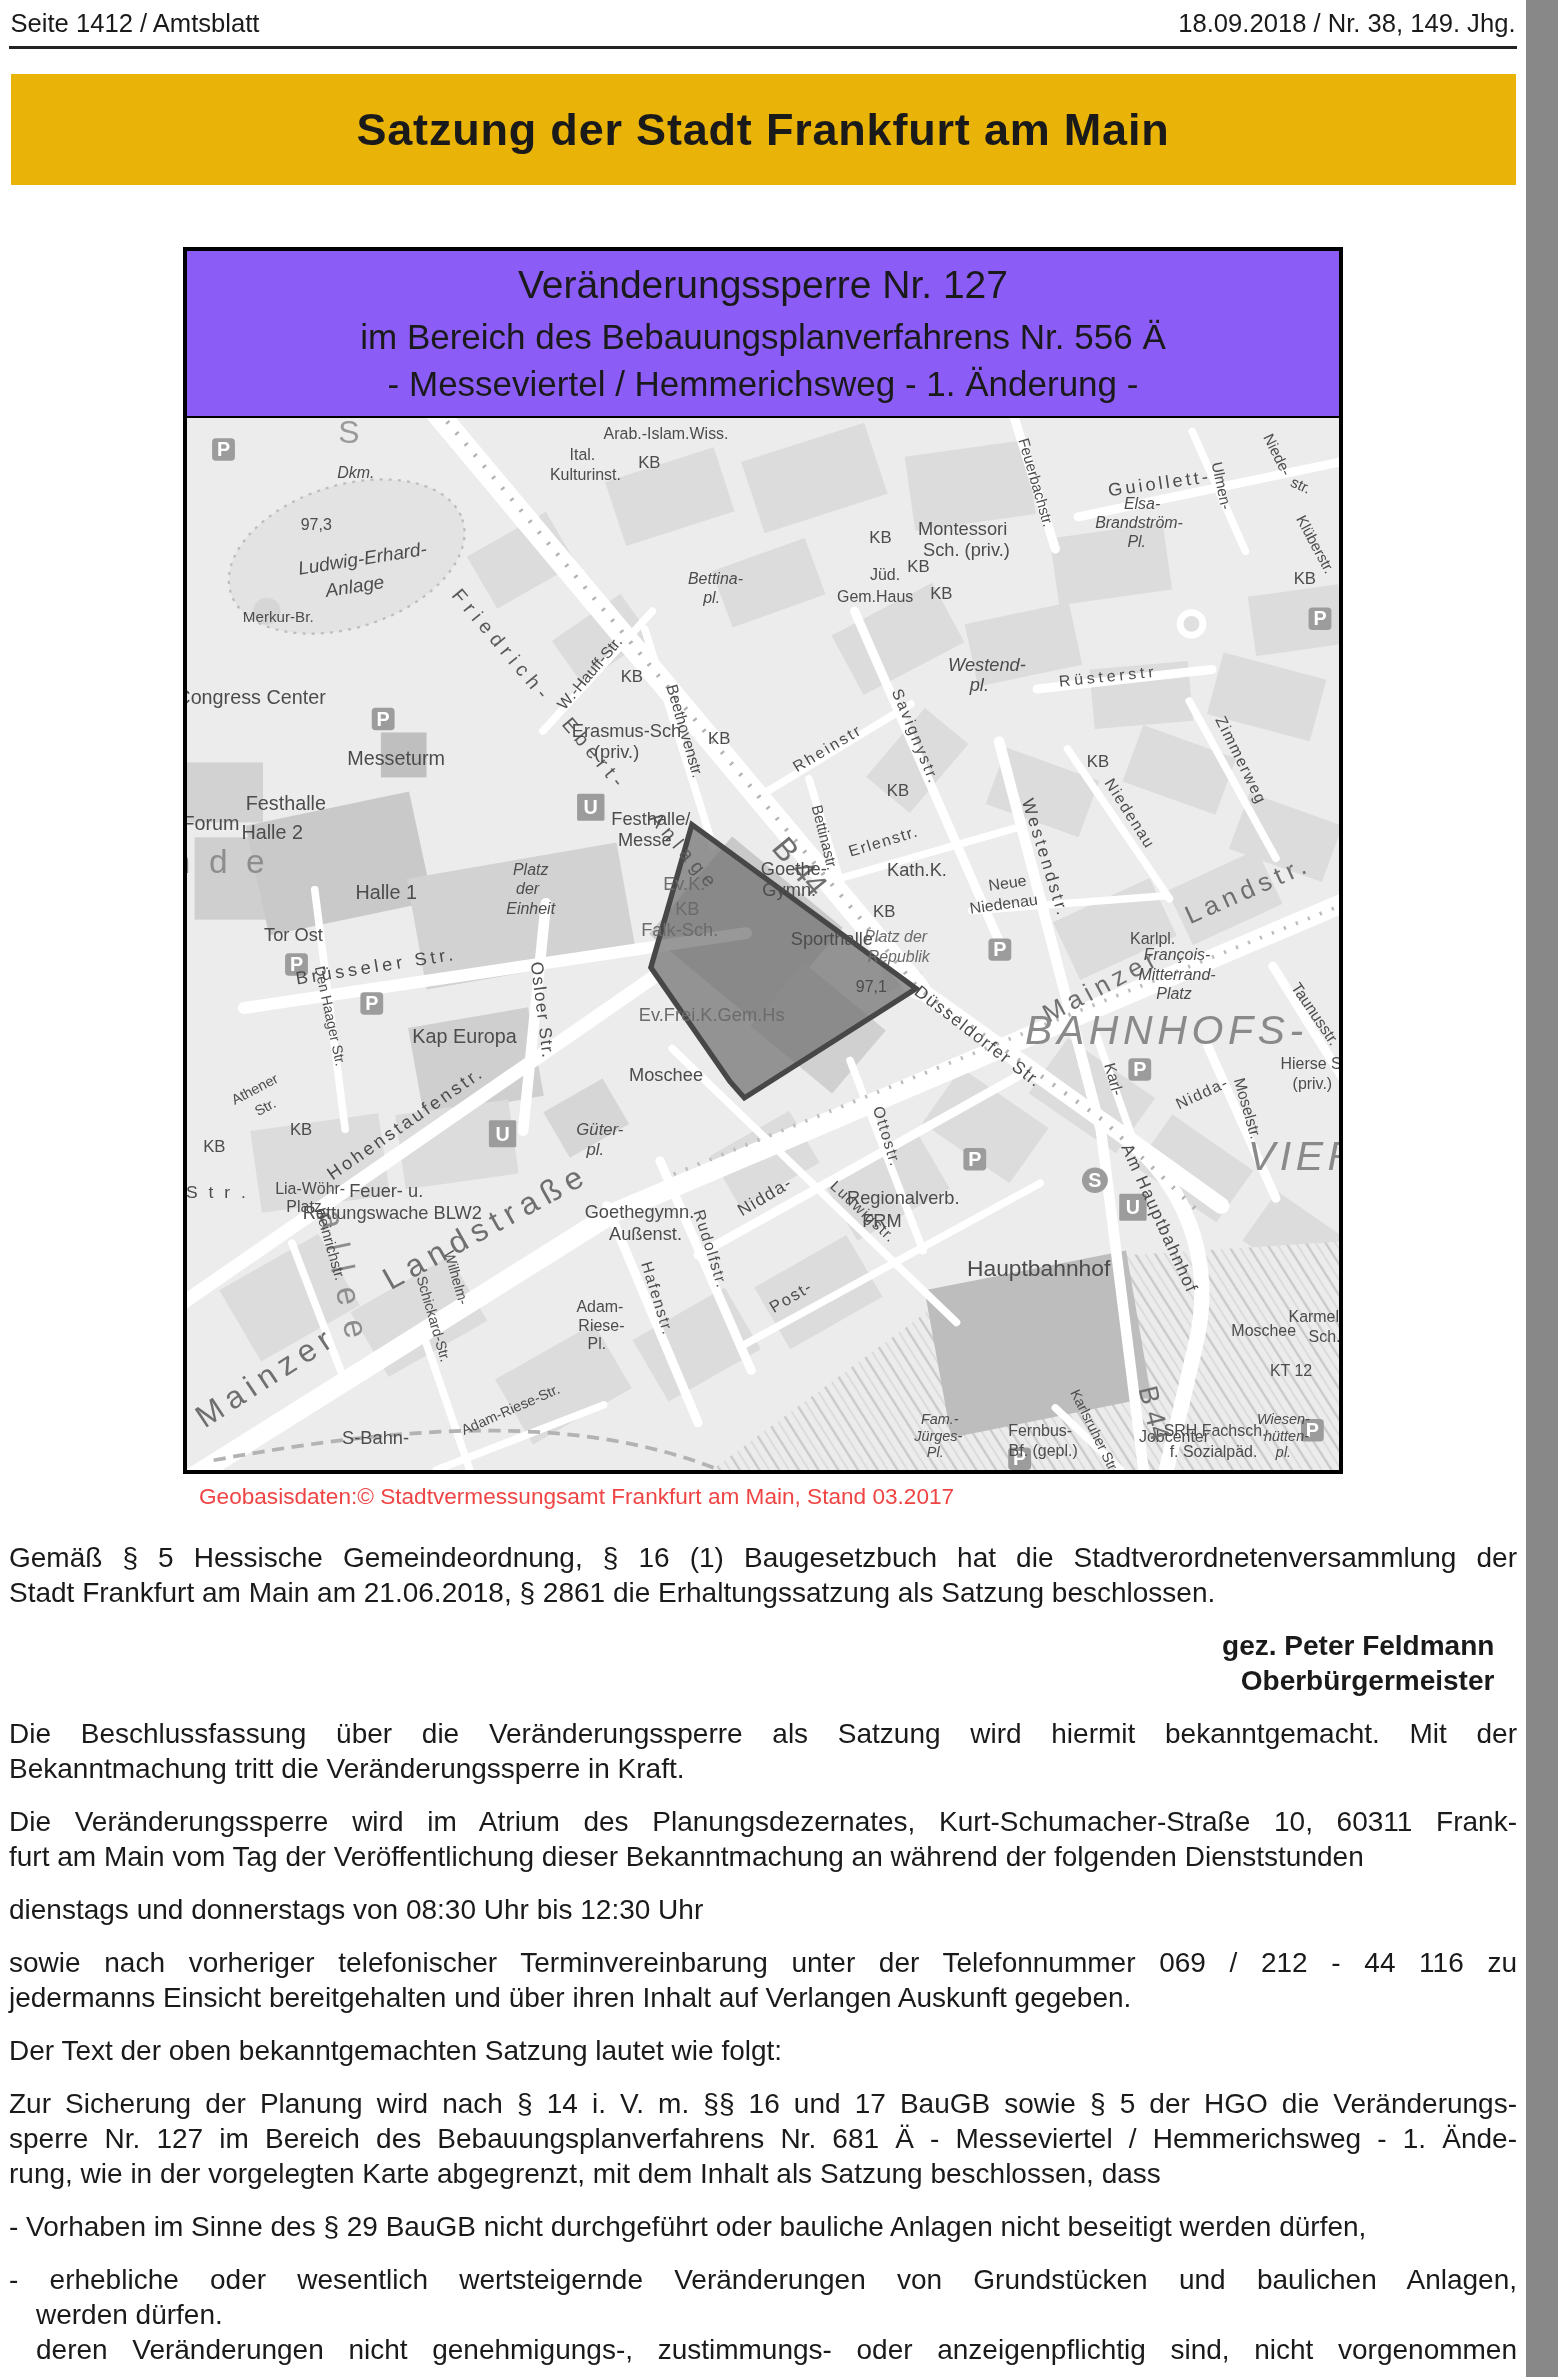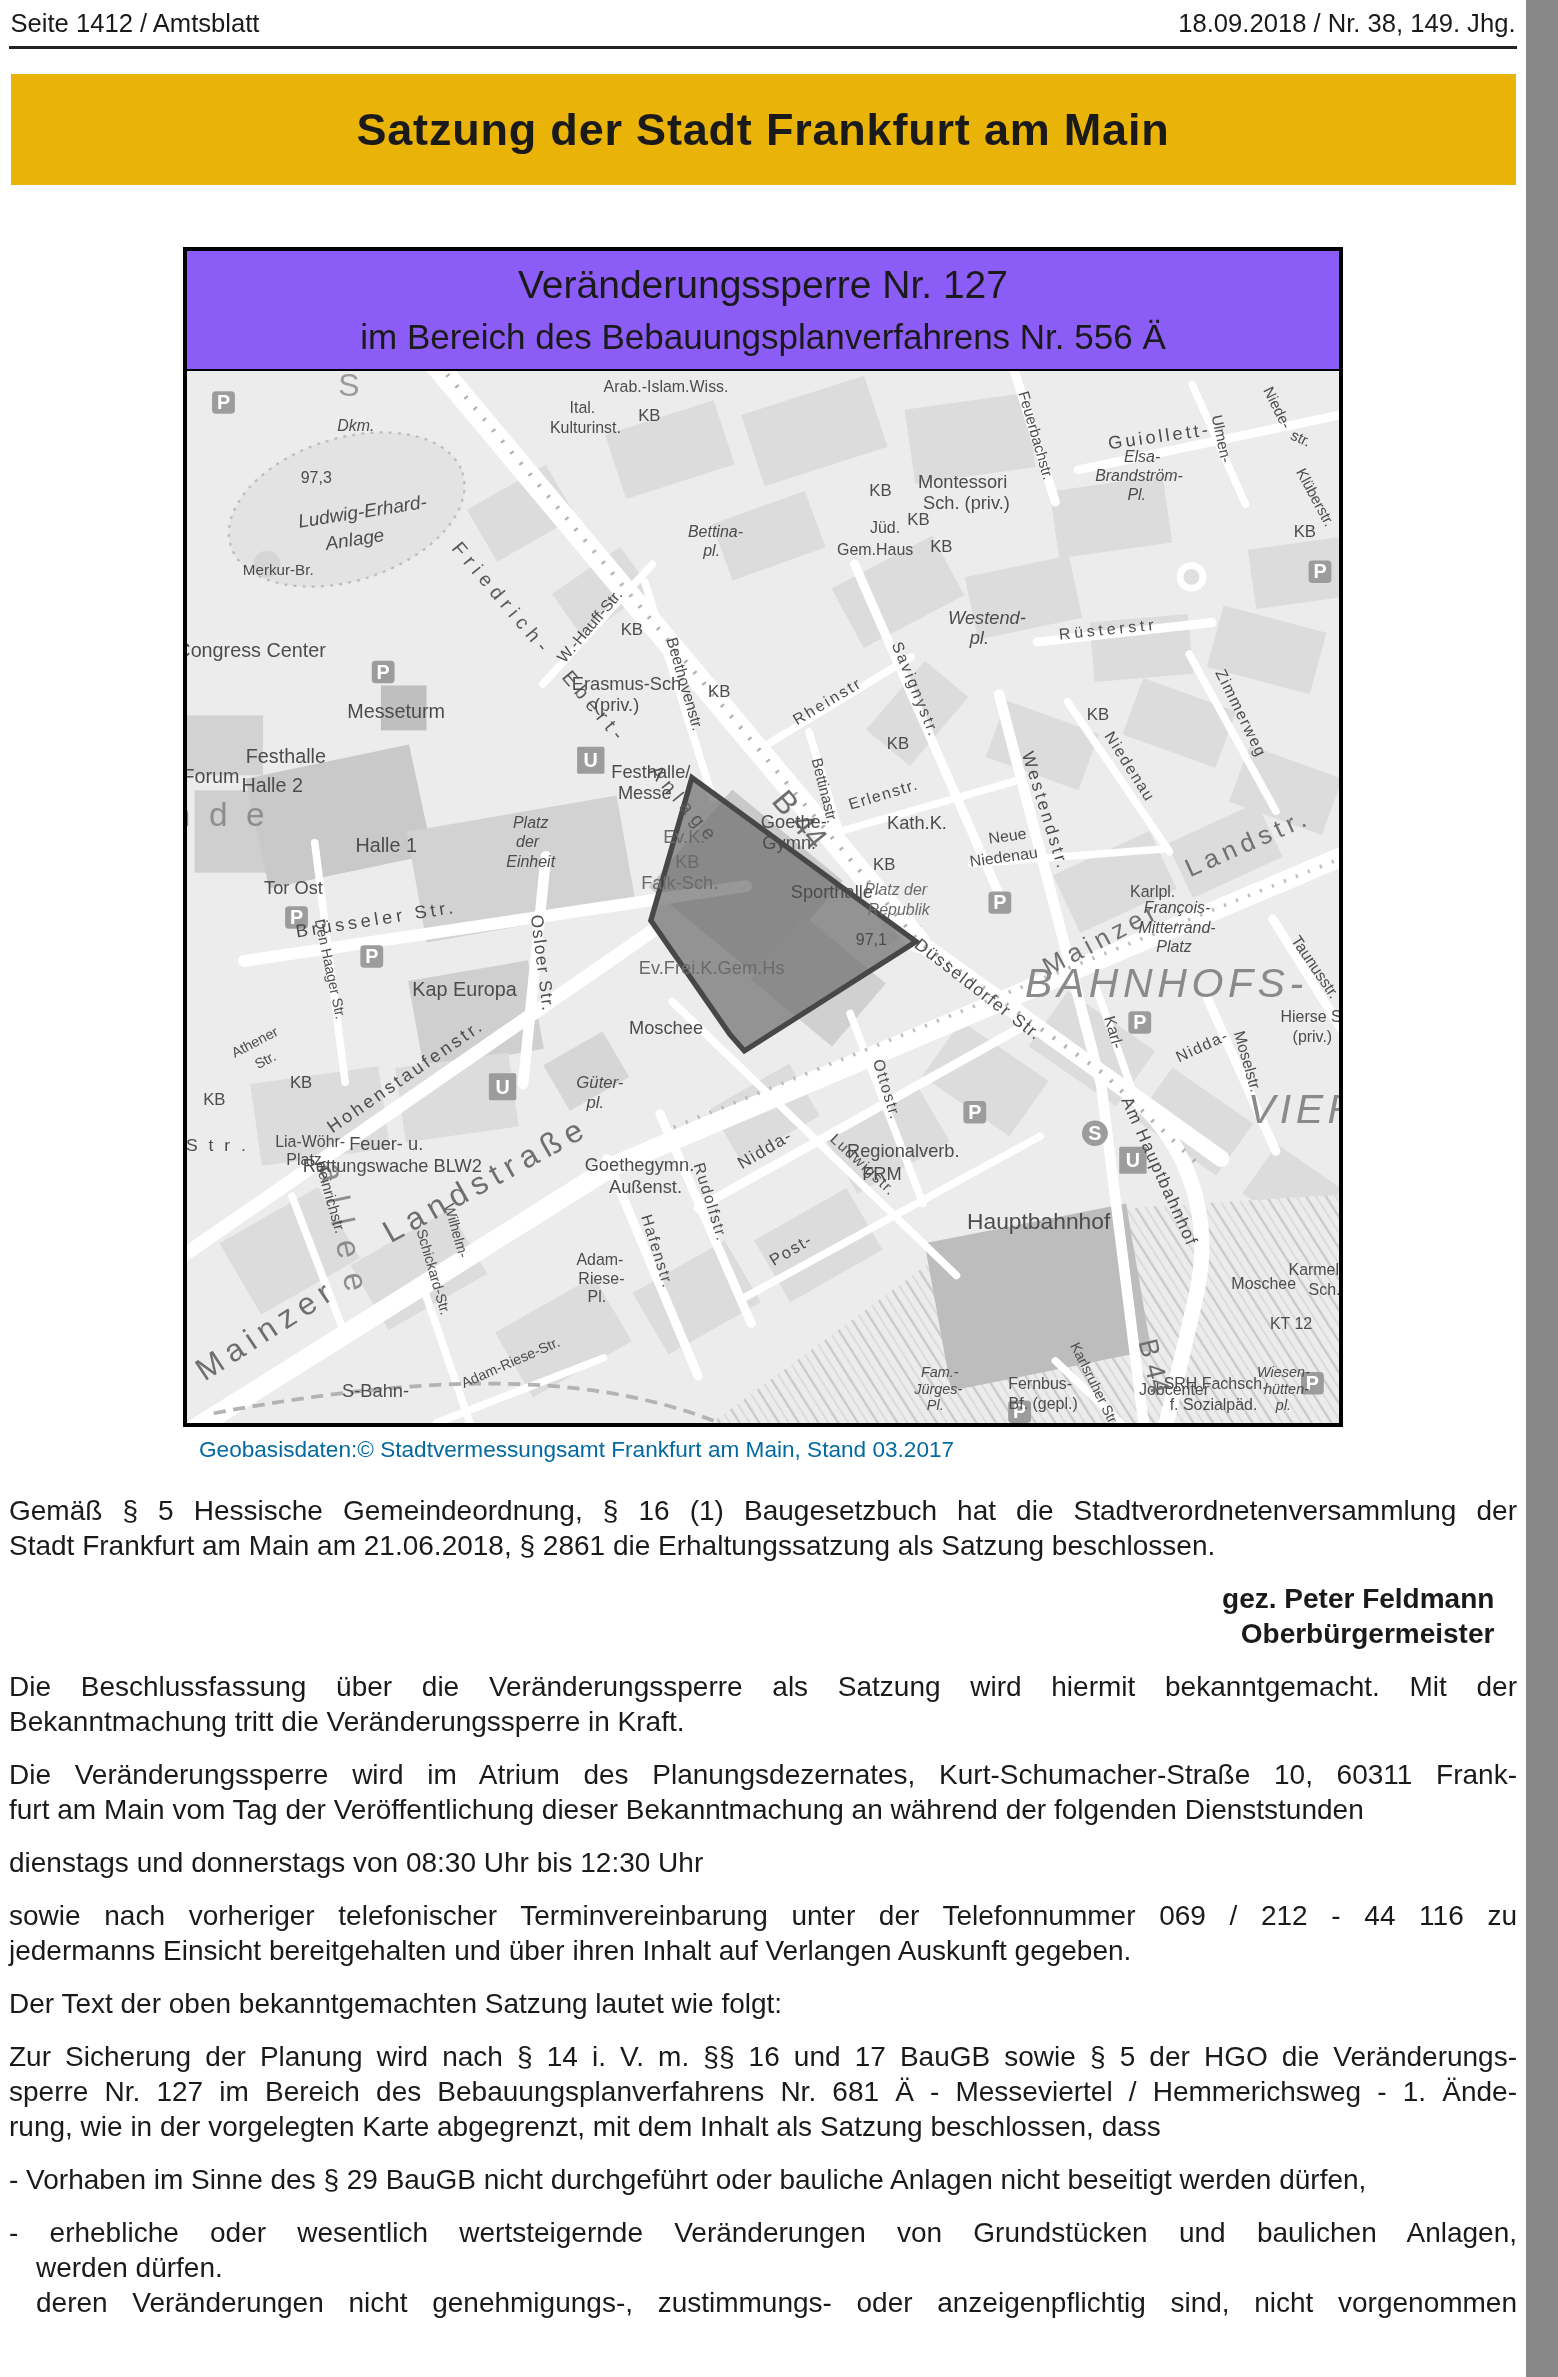--- a/index.html
+++ b/index.html
@@ -9,21 +9,21 @@
   .header-rule{margin:7.5px 9px 0 9px;border-top:3px solid #222;}
   .banner{margin:25.6px 10.5px 0 10.5px;height:111px;background:#eab308;
           display:flex;align-items:center;justify-content:center;}
   .banner h1{margin:0;font-size:45px;font-weight:bold;letter-spacing:0.8px;}
   .notice-box{width:1152px;margin:62px auto 0 auto;border:4.5px solid #000;background:#8b5cf6;}
   .box-titles{text-align:center;padding:10.5px 7.5px 12px 7.5px;}
   .t1{font-size:39px;line-height:45px;margin-bottom:9px;}
   .t2{font-size:35px;line-height:41px;margin-top:6px;}
   .map-wrap{border-top:2.3px solid #000;height:1052px;position:relative;overflow:hidden;background:#ececec;}
   .map-wrap svg{display:block;width:100%;height:100%;}
-  .caption{margin:10.5px 0 0 199px;font-size:22.6px;color:#0369a1;}
+  .caption{margin:10.5px 0 0 199px;font-size:22.6px;color:#ef4444;}
   .bodytext{margin:30px 9px 0 9px;font-size:28px;line-height:35px;}
   .para{margin:0 0 18px 0;}
   .bline.just{text-align:justify;text-align-last:justify;}
   .bline.hang{padding-left:27px;}
   .sig{margin:0 0 18px 0;padding-right:22.6px;text-align:right;font-weight:bold;line-height:35px;}
   .map-label{pointer-events:none;}
 </style>
 </head>
 <body>
 
@@ -36,20 +36,21 @@
   <div class="header-rule"></div>
 
   <div class="banner">
     <h1>Satzung der Stadt Frankfurt am Main</h1>
   </div>
 
   <div class="notice-box">
     <div class="box-titles">
       <div class="t1">Veränderungssperre Nr. 127</div>
       <div class="t2">im Bereich des Bebauungsplanverfahrens Nr. 556 Ä</div>
+      <div class="t2">- Messeviertel / Hemmerichsweg - 1. Änderung -</div>
     </div>
 
     <div class="map-wrap">
       <svg viewBox="0 0 1515 1405" preserveAspectRatio="none">
         <defs>
           <pattern id="rails" width="22" height="22" patternUnits="userSpaceOnUse" patternTransform="rotate(-32)">
             <rect width="22" height="22" fill="#ececec"></rect>
             <line x1="4" y1="0" x2="4" y2="22" stroke="#c9c9c9" stroke-width="3"></line>
             <line x1="15" y1="0" x2="15" y2="22" stroke="#d6d6d6" stroke-width="2"></line>
           </pattern>

